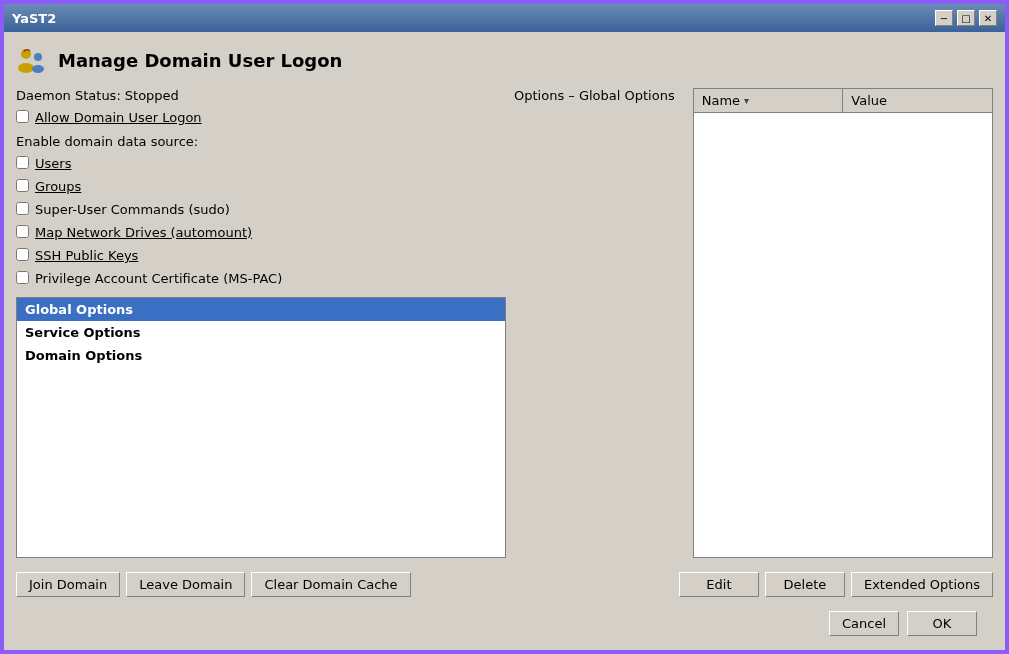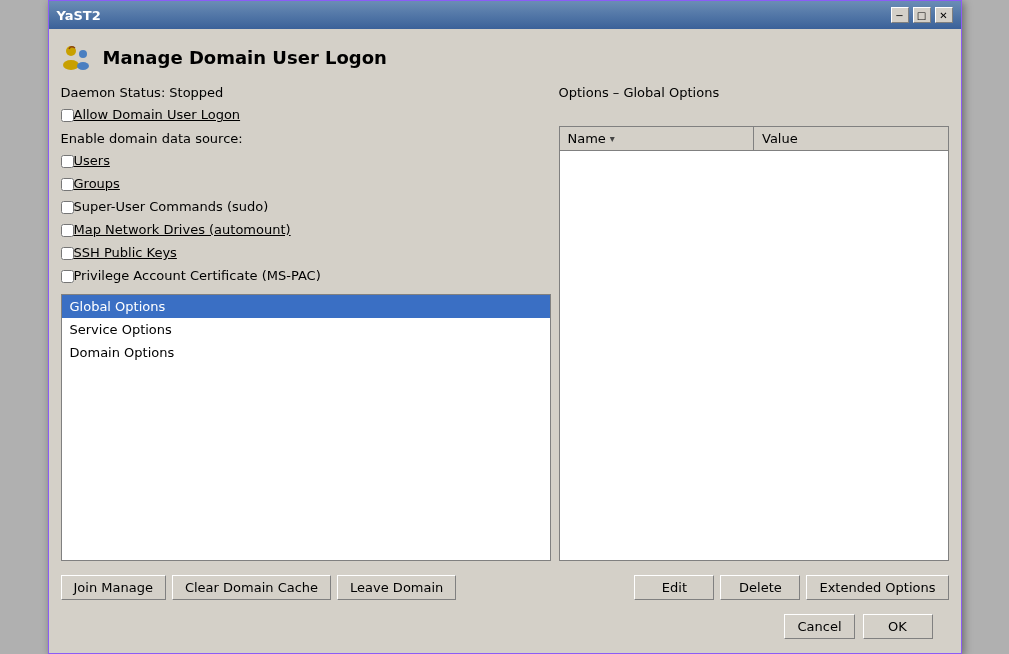--- a/index.html
+++ b/index.html
@@ -12,24 +12,24 @@
 
     body {
       background: #b0b0b0;
       display: flex;
       justify-content: center;
       align-items: center;
       min-height: 100vh;
     }
 
     .window {
-      width: 914px;
+      width: 1009px;
       height: 654px;
       background: #d4d0c8;
-      border: 1px solid #8b5cf6;
+      border: 4px solid #8b5cf6;
       box-shadow: 2px 2px 8px rgba(0,0,0,0.4);
       display: flex;
       flex-direction: column;
     }
 
     .title-bar {
       background: linear-gradient(to bottom, #6b8db5, #3a6199);
       color: white;
       padding: 4px 8px;
       display: flex;
@@ -112,22 +112,22 @@
       font-weight: normal;
       color: #000;
     }
 
     .daemon-value {
       color: #000;
     }
 
     .checkbox-row {
       display: flex;
-      align-items: flex-end;
-      gap: 0;
+      align-items: flex-start;
+      gap: 6px;
       padding: 1px 0;
     }
 
     .checkbox-row input[type="checkbox"] {
       width: 13px;
       height: 13px;
       margin: 0;
       flex-shrink: 0;
     }
 
@@ -148,32 +148,33 @@
       margin-top: 4px;
       border: 1px solid #808080;
       background: #fff;
       flex: 1;
     }
 
     .nav-item {
       padding: 4px 8px;
       cursor: pointer;
       color: #000;
+      font-weight: bold;
     }
 
     .nav-item.active {
       background: #3a6fc4;
       color: #fff;
     }
 
     .right-panel {
       flex: 1;
       display: flex;
-      flex-direction: column;
-      gap: 24px;
+      flex-direction: row;
+      gap: 18px;
     }
 
     .options-title {
       font-size: 13px;
       font-weight: normal;
       color: #000;
       margin-bottom: 2px;
     }
 
     .options-table-container {
@@ -366,23 +367,23 @@
             <tbody>
               
             </tbody>
           </table>
         </div>
       </div>
     </div>
 
     <div class="bottom-buttons-row">
       <div class="left-buttons">
-        <button class="btn">Join Manage</button>
+        <button class="btn">Join Domain</button>
+        <button class="btn">Leave Domain</button>
         <button class="btn btn-wide">Clear Domain Cache</button>
-        <button class="btn">Leave Domain</button>
       </div>
       <div class="right-buttons">
         <button class="btn">Edit</button>
         <button class="btn">Delete</button>
         <button class="btn btn-wide">Extended Options</button>
       </div>
     </div>
 
     <div class="final-buttons-row">
       <button class="btn btn-cancel">Cancel</button>

